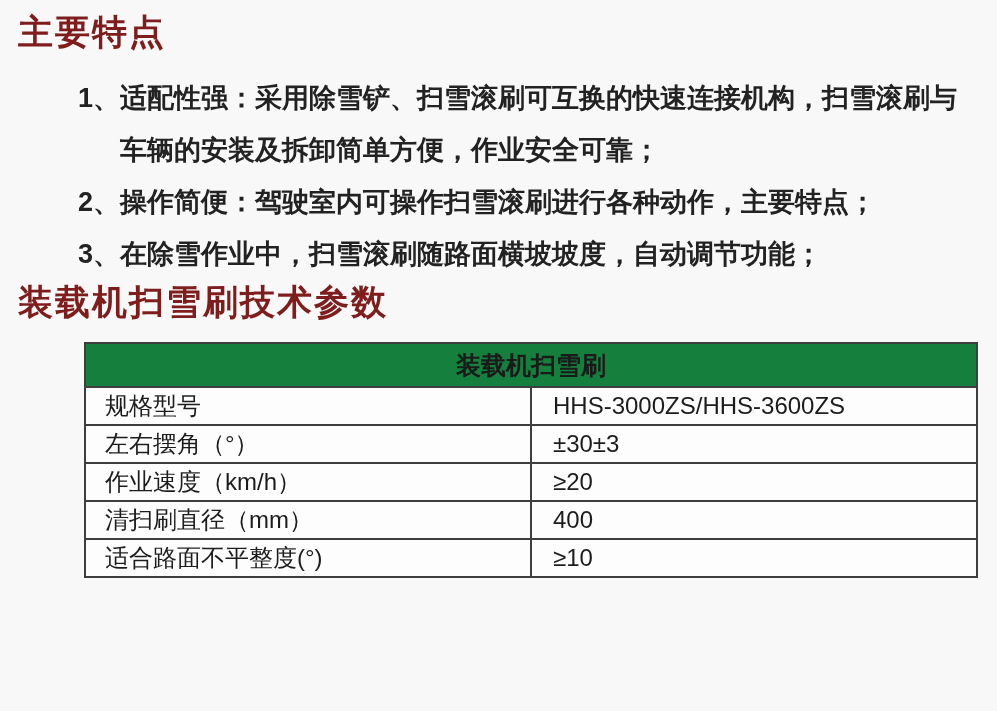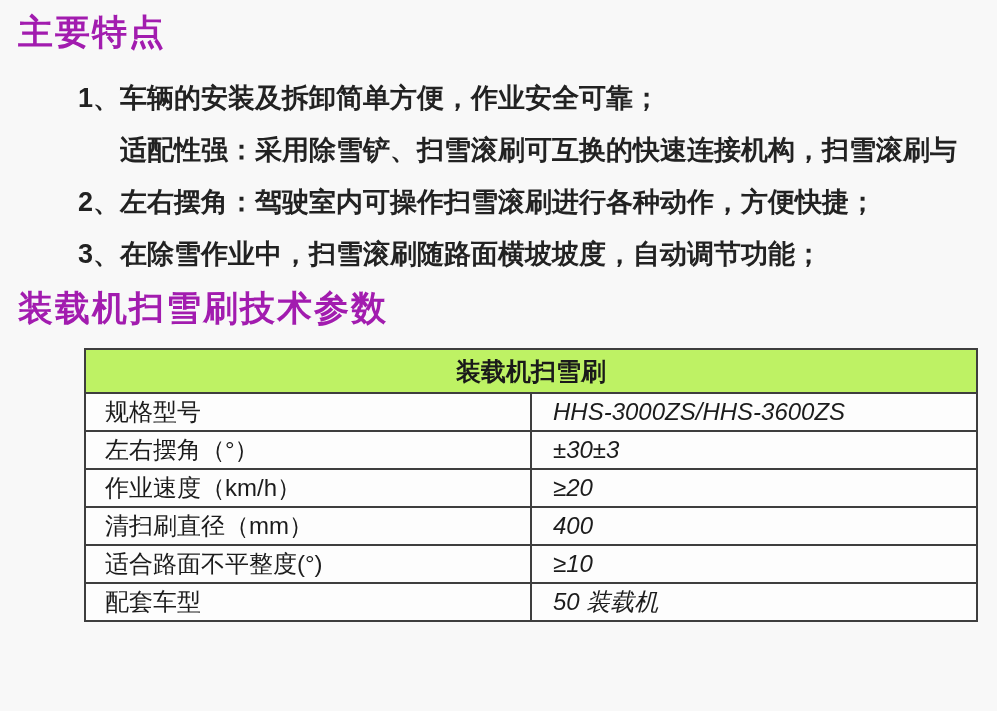--- a/index.html
+++ b/index.html
@@ -18,21 +18,21 @@
     position: relative;
     width: 997px;
     height: 711px;
   }
   .section-title {
     margin: 10px 0 0 18px;
     font-size: 35px;
     line-height: 44px;
     font-weight: bold;
     letter-spacing: 2px;
-    color: #a21caf;
+    color: #7f1d1d;
   }
   .features-list {
     margin: 18px 0 0 78px;
     padding: 0;
   }
   .feature-item {
     display: flex;
     align-items: flex-start;
     font-size: 27px;
     line-height: 52px;
@@ -43,77 +43,76 @@
     flex: 0 0 42px;
     width: 42px;
   }
   .feature-text {
     width: 848px;
   }
   .feature-line {
     display: block;
   }
   .section-title.second {
-    margin-top: 6px;
+    margin-top: 0;
   }
   .spec-table {
     margin: 18px 0 0 84px;
     width: 894px;
     border-collapse: collapse;
     table-layout: fixed;
   }
   .spec-table th,
   .spec-table td {
     border: 2px solid #3e3e3e;
     font-weight: normal;
   }
   .spec-table th.table-title {
     height: 40px;
-    background: #bef264;
+    background: #15803d;
     text-align: center;
     font-size: 25px;
     font-weight: bold;
     color: #1a1a1a;
   }
   .spec-table td {
     height: 36px;
     background: #fdfdfd;
     font-size: 24px;
     vertical-align: middle;
   }
   .spec-table td.label-cell {
     width: 320px;
     padding: 0 0 0 19px;
   }
   .spec-table td.value-cell {
     padding: 0 0 0 21px;
-    font-style: italic;
   }
 </style>
 </head>
 <body>
 
 <div class="page">
 
   <h1 class="section-title">主要特点</h1>
 
   <div class="features-list">
 
     <div class="feature-item">
       <span class="feature-num">1、</span>
       <span class="feature-text">
+        <span class="feature-line">适配性强：采用除雪铲、扫雪滚刷可互换的快速连接机构，扫雪滚刷与</span>
         <span class="feature-line">车辆的安装及拆卸简单方便，作业安全可靠；</span>
-        <span class="feature-line">适配性强：采用除雪铲、扫雪滚刷可互换的快速连接机构，扫雪滚刷与</span>
       </span>
     </div>
 
     <div class="feature-item">
       <span class="feature-num">2、</span>
       <span class="feature-text">
-        <span class="feature-line">左右摆角：驾驶室内可操作扫雪滚刷进行各种动作，方便快捷；</span>
+        <span class="feature-line">操作简便：驾驶室内可操作扫雪滚刷进行各种动作，主要特点；</span>
       </span>
     </div>
 
     <div class="feature-item">
       <span class="feature-num">3、</span>
       <span class="feature-text">
         <span class="feature-line">在除雪作业中，扫雪滚刷随路面横坡坡度，自动调节功能；</span>
       </span>
     </div>
 
@@ -141,20 +140,16 @@
         <td class="value-cell">≥20</td>
       </tr>
       <tr>
         <td class="label-cell">清扫刷直径（mm）</td>
         <td class="value-cell">400</td>
       </tr>
       <tr>
         <td class="label-cell">适合路面不平整度(°)</td>
         <td class="value-cell">≥10</td>
       </tr>
-      <tr>
-        <td class="label-cell">配套车型</td>
-        <td class="value-cell">50 装载机</td>
-      </tr>
     </tbody>
   </table>
 
 </div>
 
 </body></html>

